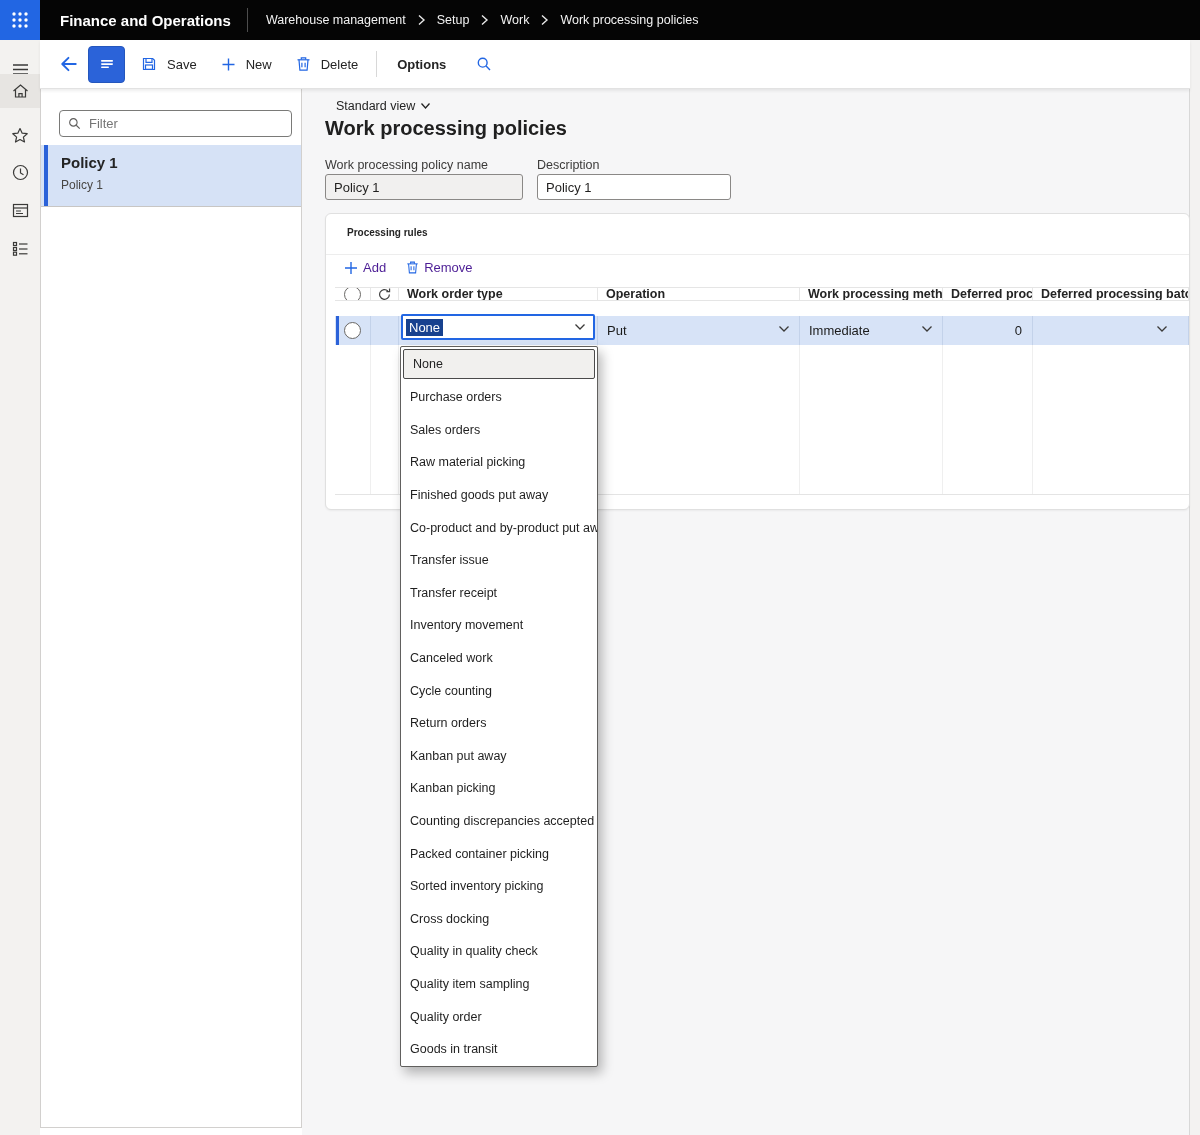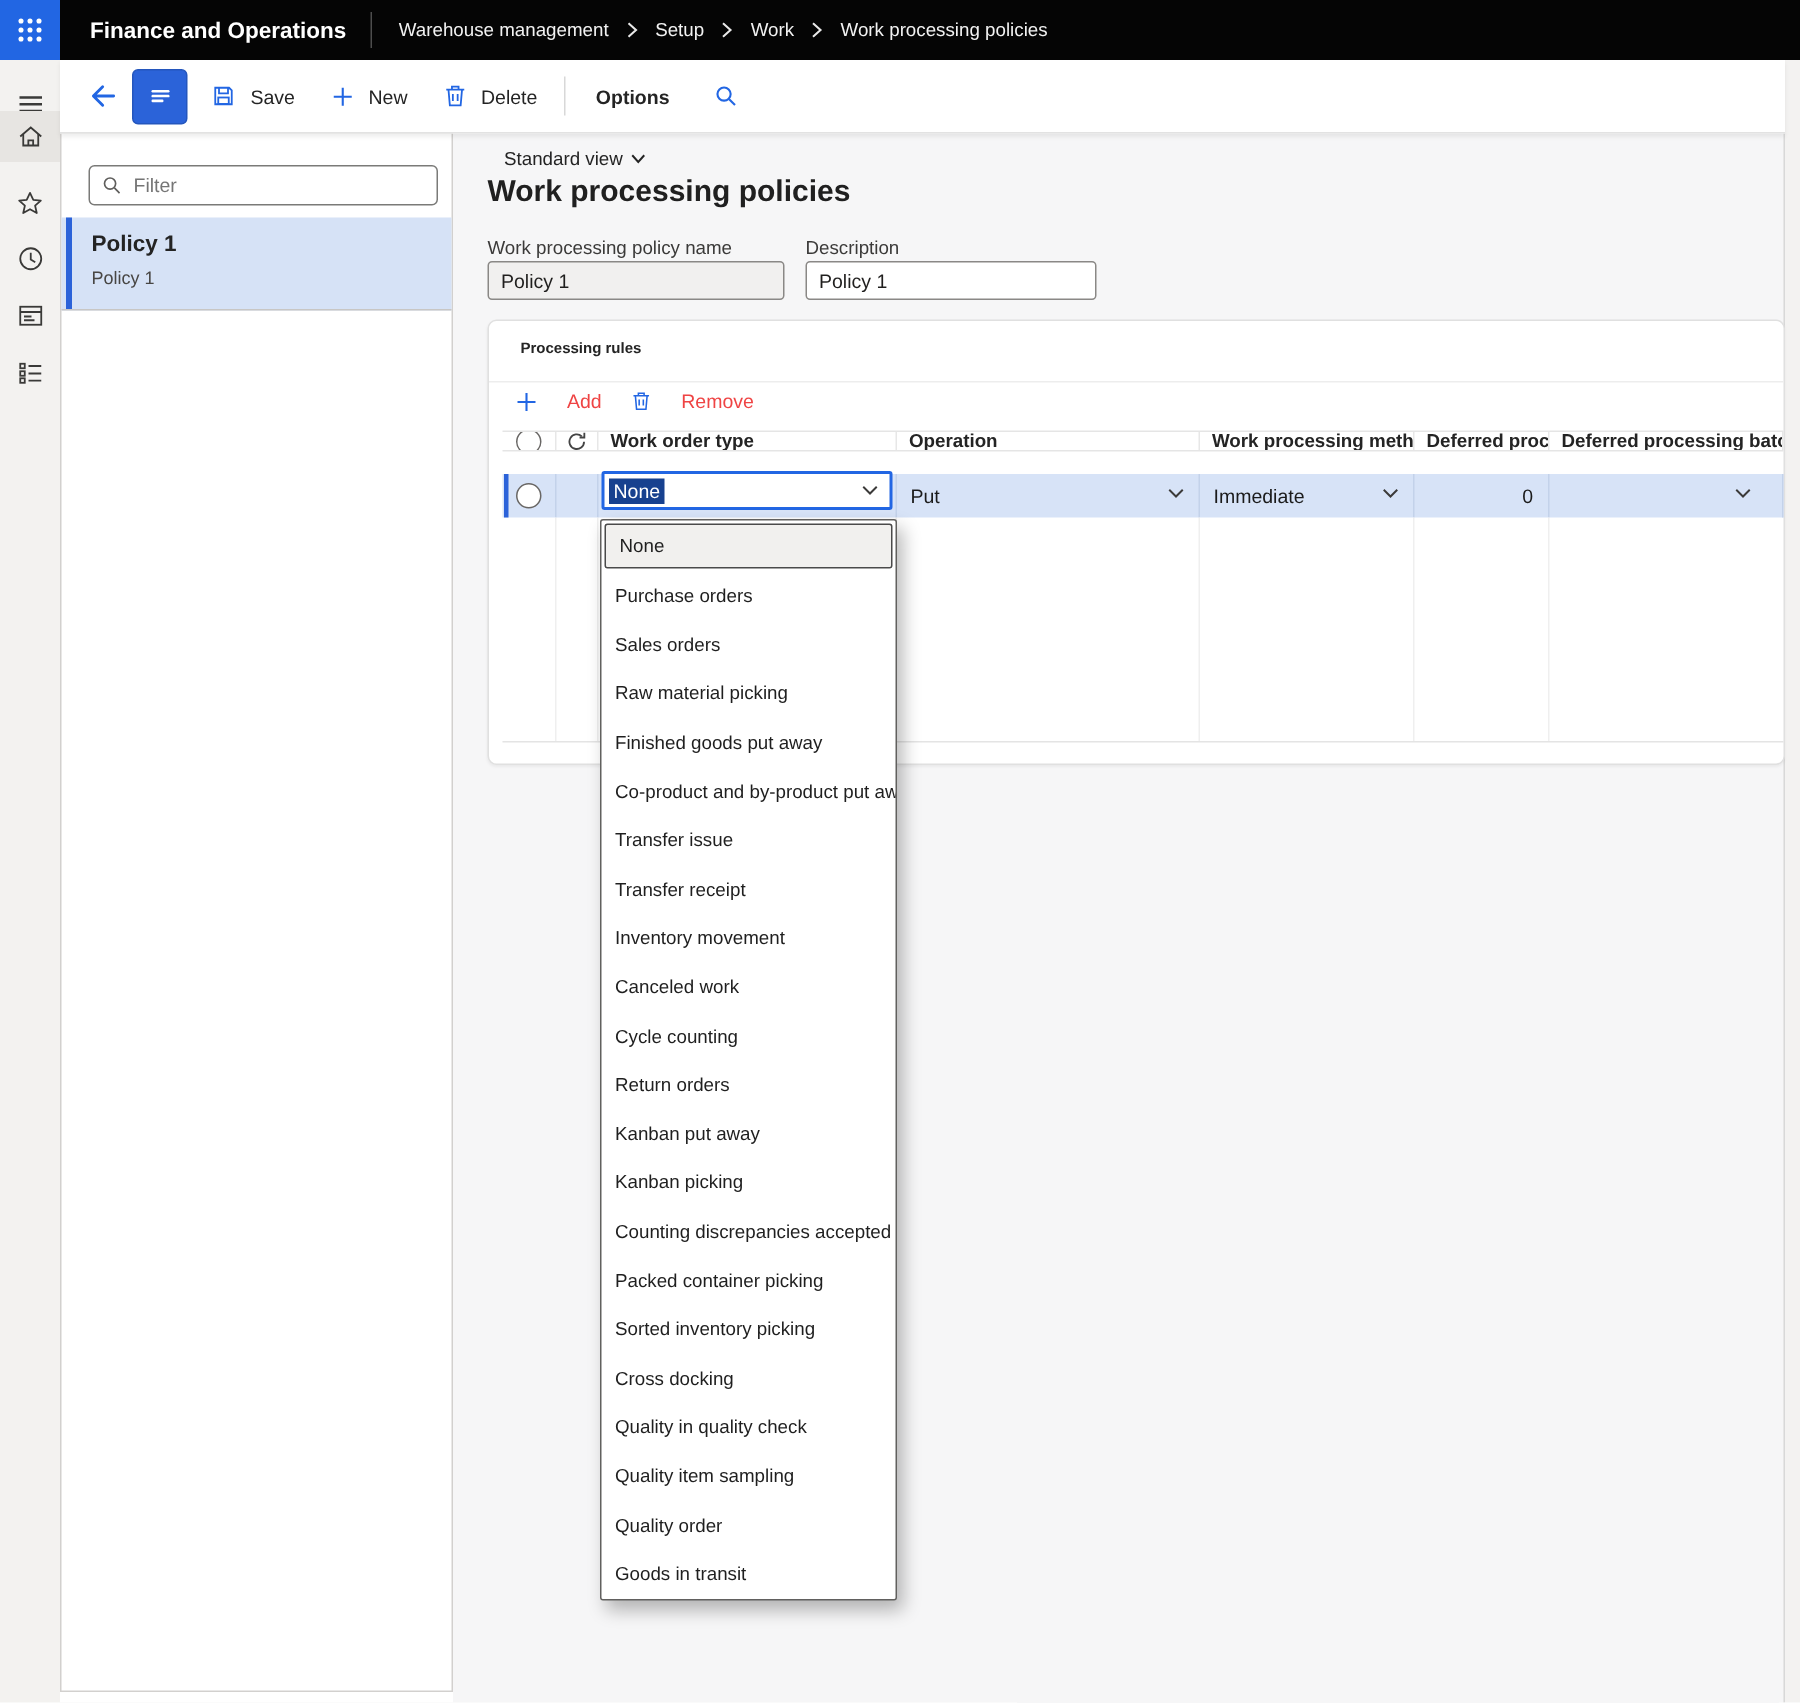--- a/index.html
+++ b/index.html
@@ -63,21 +63,21 @@
   .f1l{left:325px}.f1{left:325px;width:198px;background:#f1f0ef;}
   .f2l{left:537px}.f2{left:537px;width:194px;background:#fff;}
 
   
   .card{position:absolute;left:325px;top:213px;width:865px;height:297px;background:#fff;
         border:1px solid #e0e0e0;border-radius:6px;box-sizing:border-box;z-index:3;
         box-shadow:0 1px 2px rgba(0,0,0,.05);}
   .card-title{position:absolute;left:21px;top:13px;font-size:10px;font-weight:700;color:#242424;}
   .card-hr{position:absolute;left:0;right:0;top:40px;border-top:1px solid #ededed;}
   .grid-toolbar{position:absolute;left:18px;top:46px;display:flex;align-items:center;gap:20px;}
-  .gt-btn{display:flex;align-items:center;gap:20px;color:#ef4444;font-size:13px;cursor:pointer;}
+  .gt-btn{display:flex;align-items:center;gap:5px;color:#4c1d95;font-size:13px;cursor:pointer;}
 
   .gridcols{display:grid;grid-template-columns:36px 28px 199px 202px 143px 90px 1fr;}
   .ghead{position:absolute;left:9px;right:0;top:73px;height:14px;border-top:1px solid #e5e5e5;
          border-bottom:1px solid #e5e5e5;box-sizing:border-box;}
   .ghead .gc{display:flex;align-items:center;font-size:12.5px;font-weight:700;color:#242424;
              border-right:1px solid #e7e7e7;padding-left:8px;box-sizing:border-box;overflow:hidden;white-space:nowrap;}
   .ghead .gc.center{justify-content:center;padding-left:0;}
   .circle{width:17px;height:17px;border:1px solid #696765;border-radius:50%;background:#fff;box-sizing:border-box;cursor:pointer;}
 
   .grow{position:absolute;left:9px;right:0;top:102px;height:29px;background:#d7e3f7;box-sizing:border-box;}

